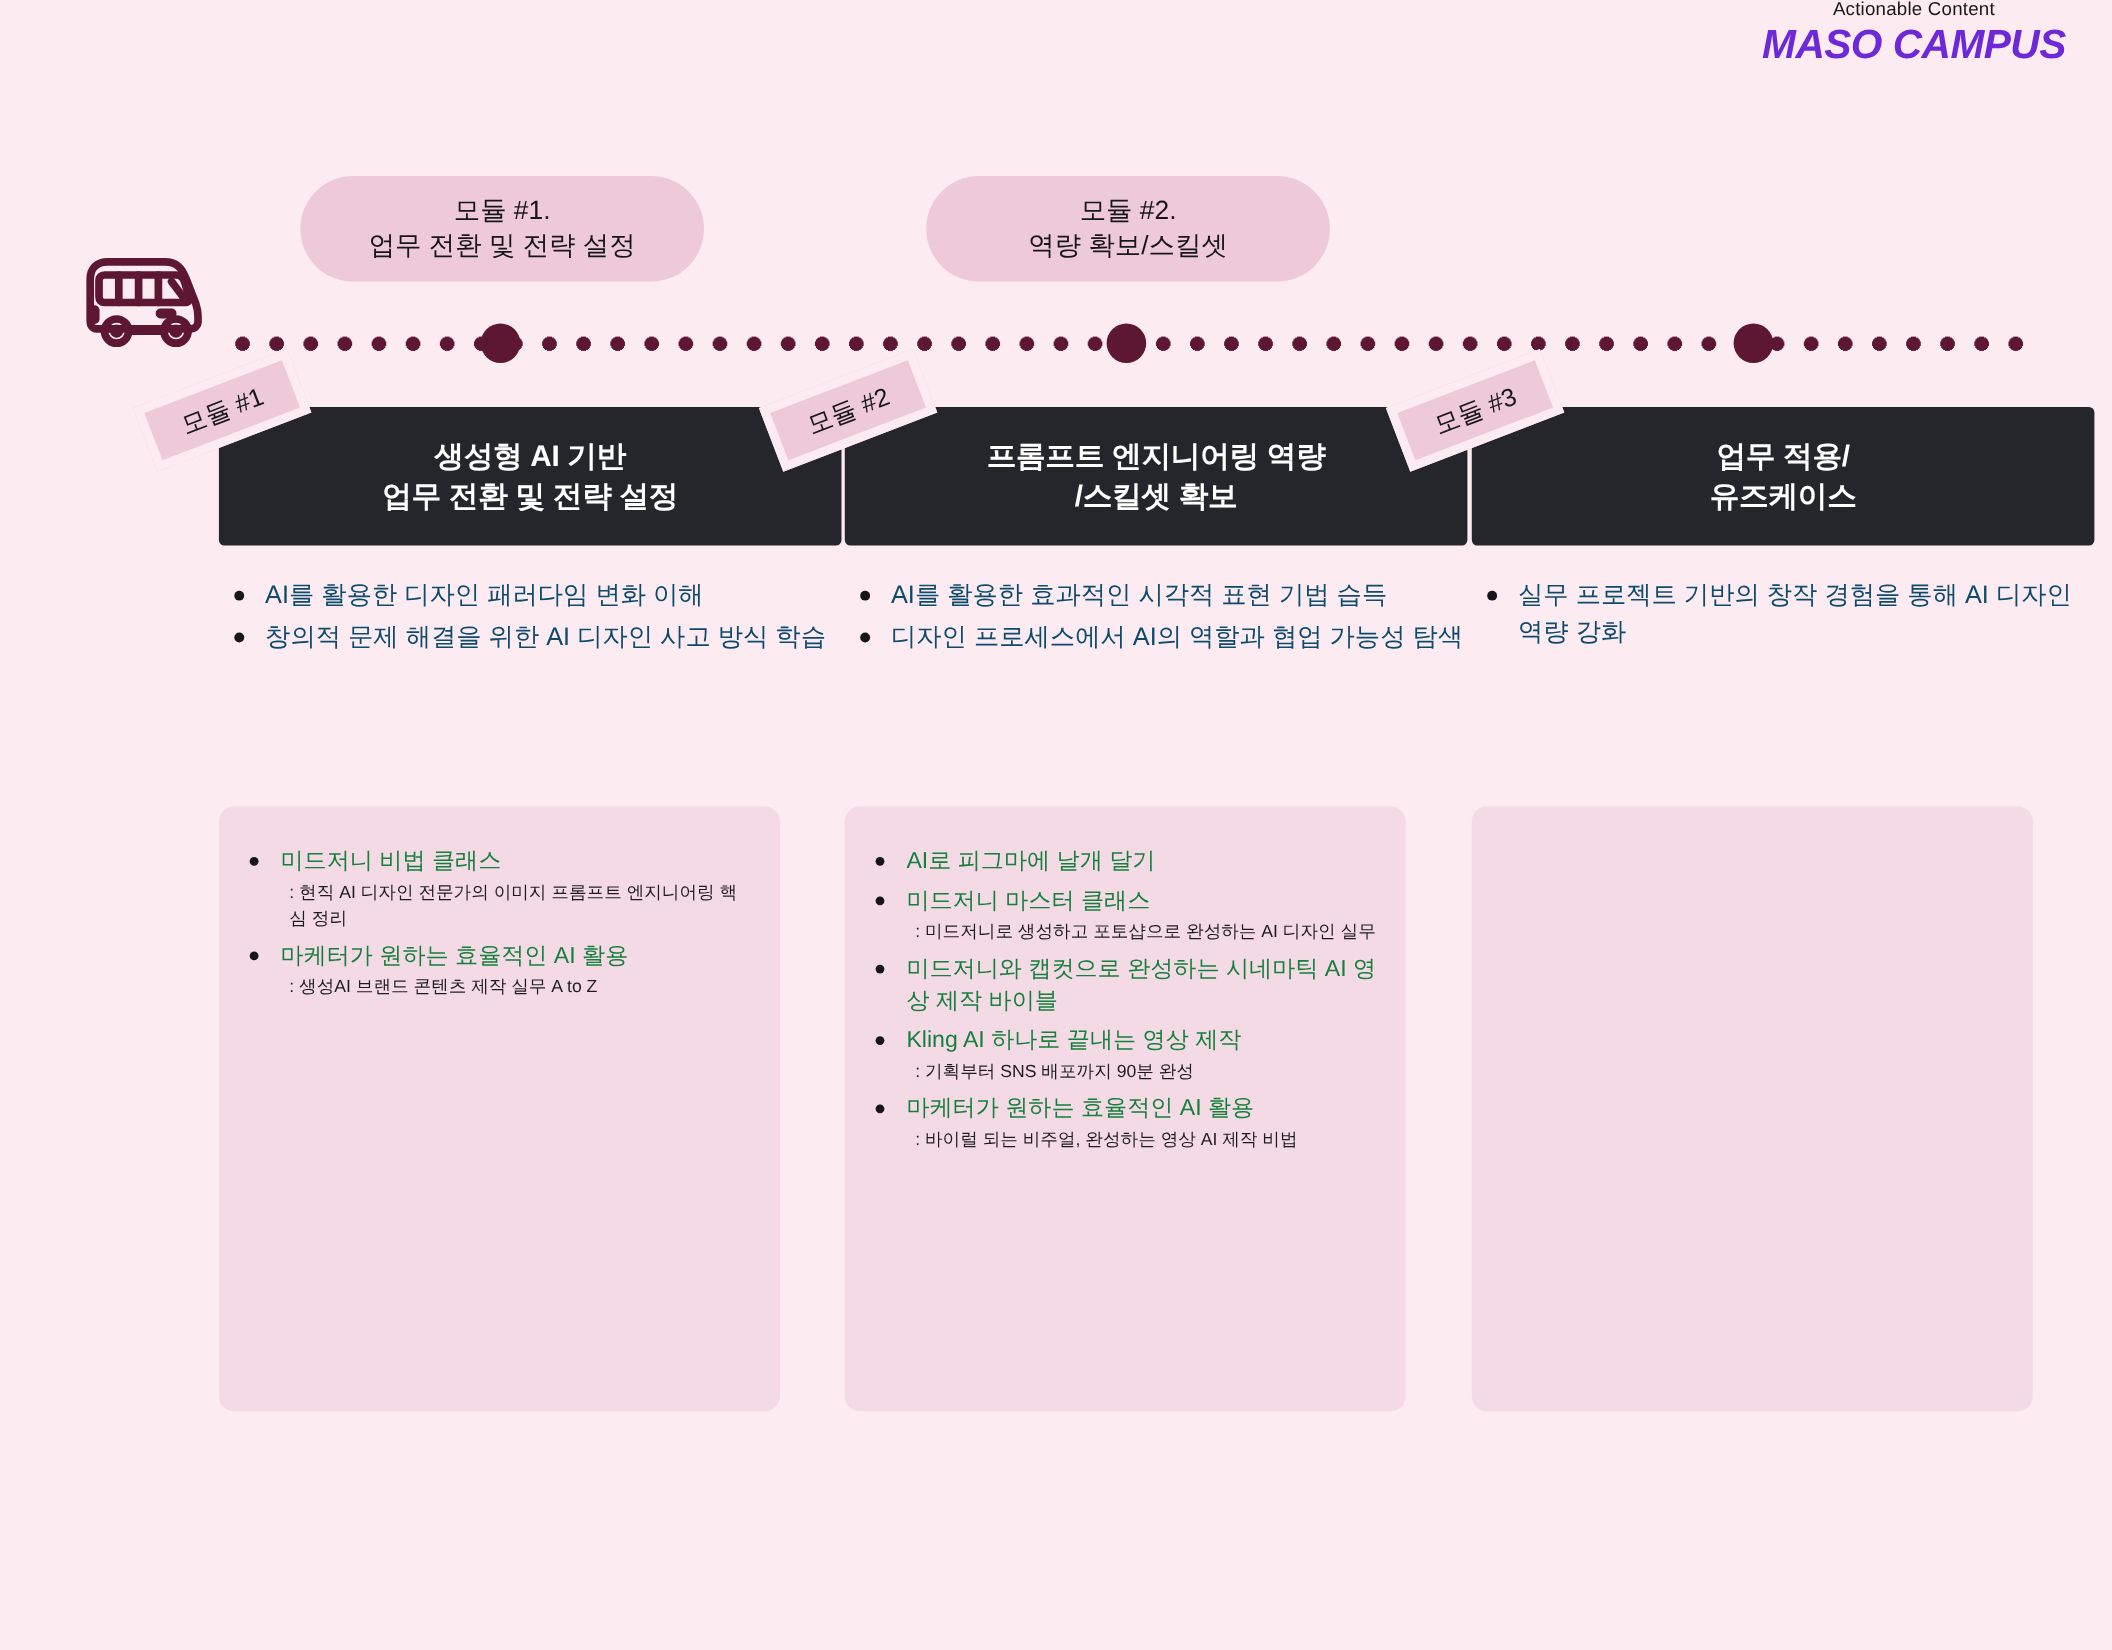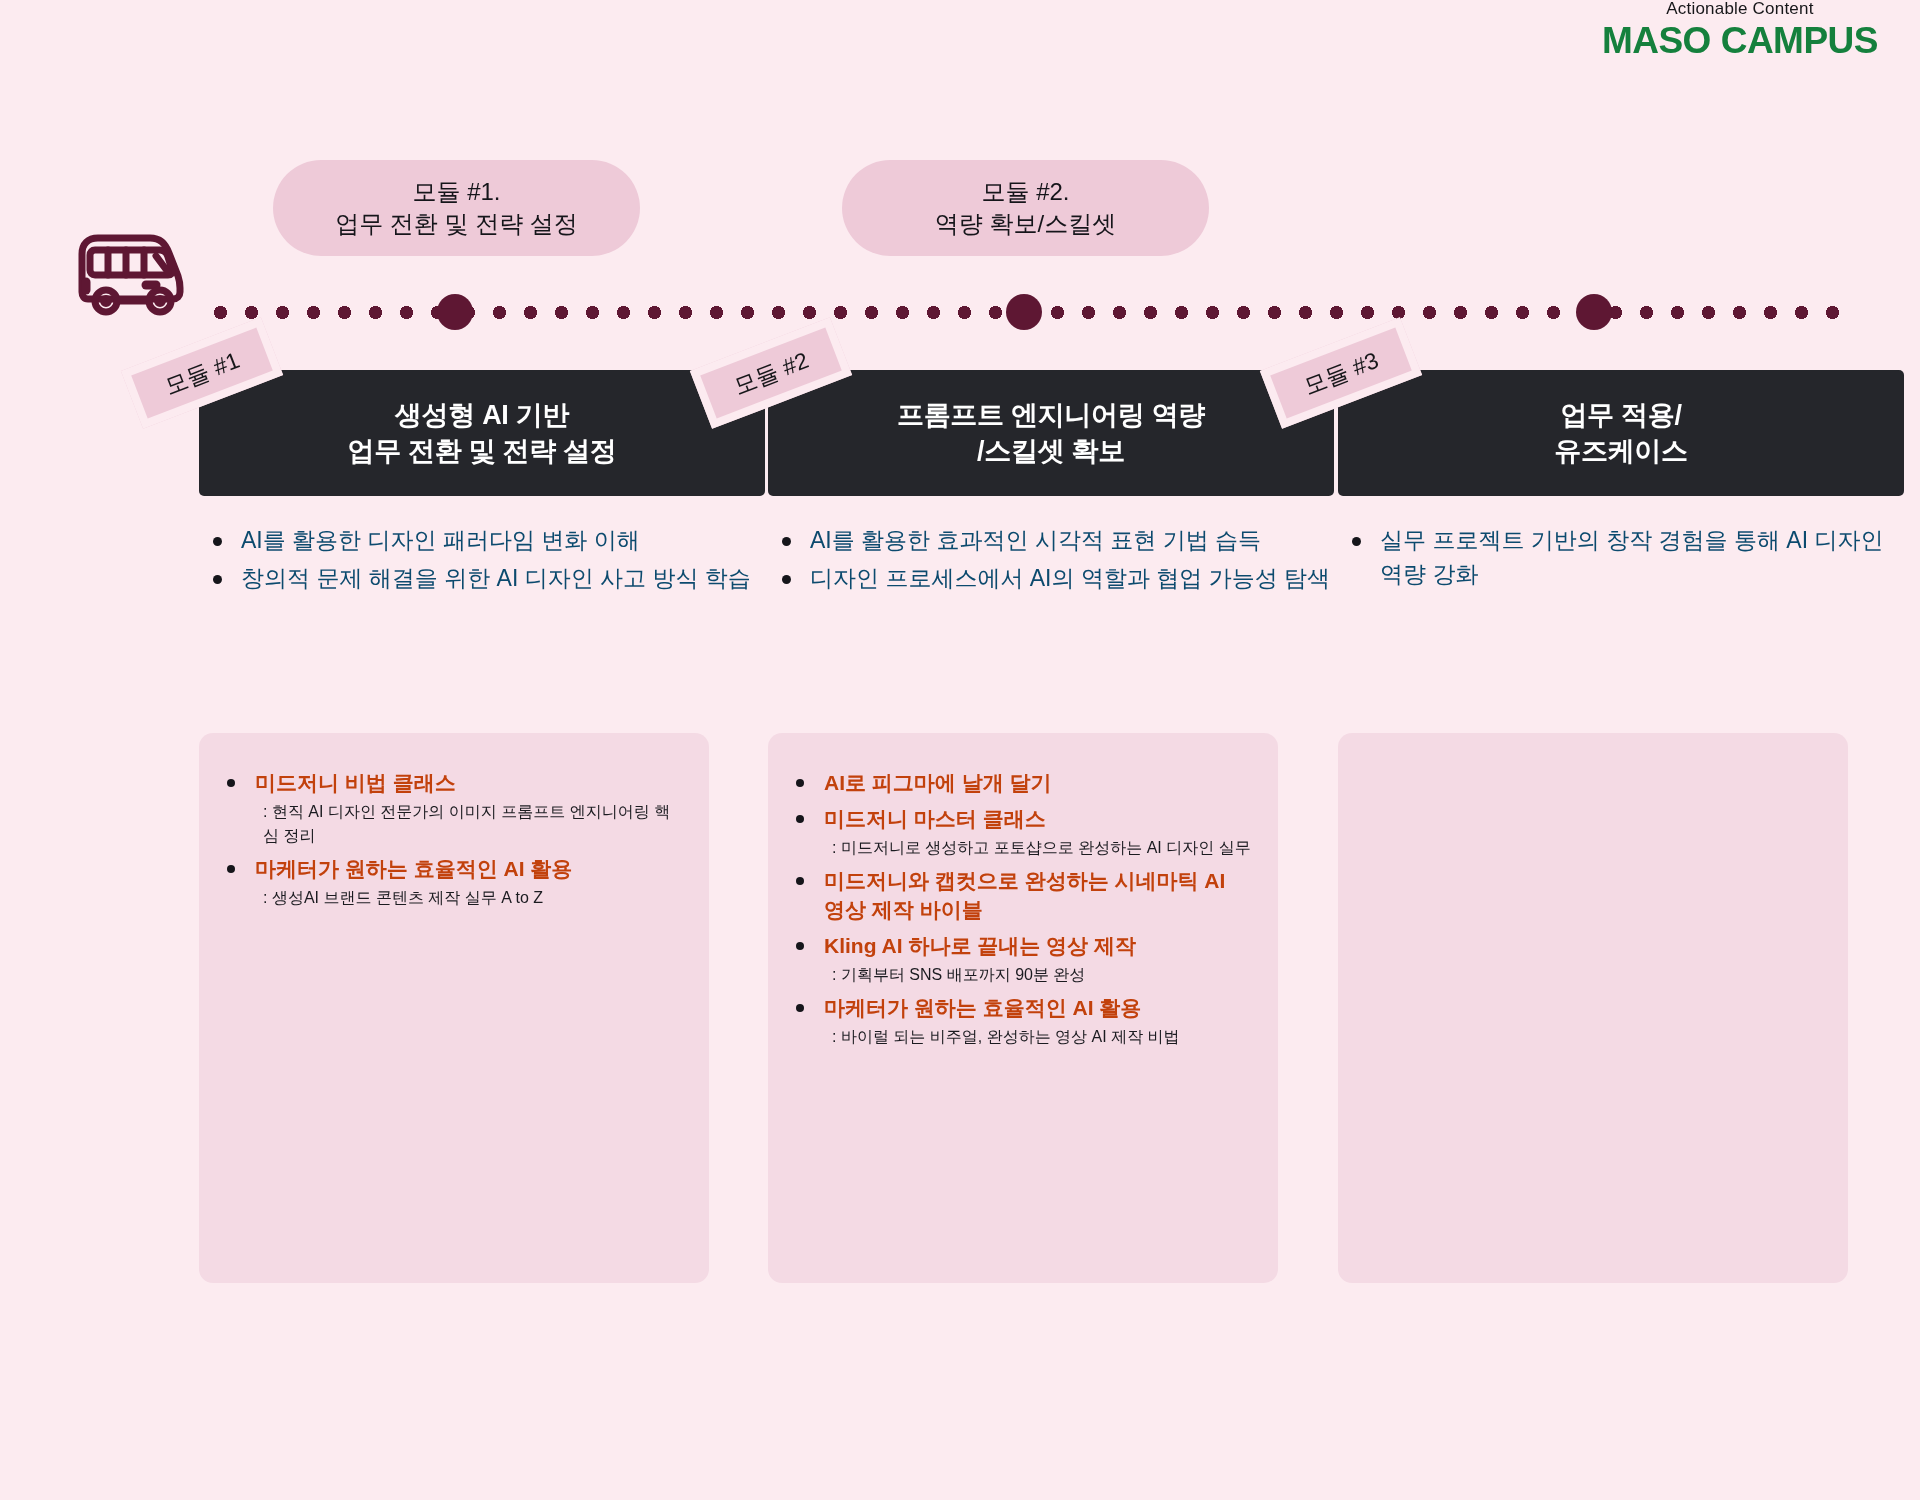--- a/index.html
+++ b/index.html
@@ -31,22 +31,23 @@
   .brand-tagline {
     font-size: 17px;
     font-weight: 500;
     color: #17171A;
     letter-spacing: 0.2px;
     margin-bottom: 5px;
   }
   .brand-name {
     font-size: 37px;
     font-weight: 800;
-    color: #15803d;
+    color: #6d28d9;
     letter-spacing: -0.5px;
+    font-style: italic;
   }
 
   
   .timeline {
     position: absolute;
     left: 0;
     top: 300px;
     width: 1920px;
     height: 26px;
   }
@@ -192,22 +193,22 @@
   .panel.c1 { left: 199px; }
   .panel.c2 { left: 768px; }
   .panel.c3 { left: 1338px; }
 
   .panel ul { list-style: none; }
   .panel .item { margin-bottom: 6px; }
   .panel .item-title {
     position: relative;
     padding-left: 36px;
     font-size: 21px;
-    font-weight: 700;
-    color: #c2410c;
+    font-weight: 400;
+    color: #15803d;
     line-height: 1.42;
   }
   .panel .item-title::before {
     content: "";
     position: absolute;
     left: 8px;
     top: 11px;
     width: 8px;
     height: 8px;
     border-radius: 50%;

